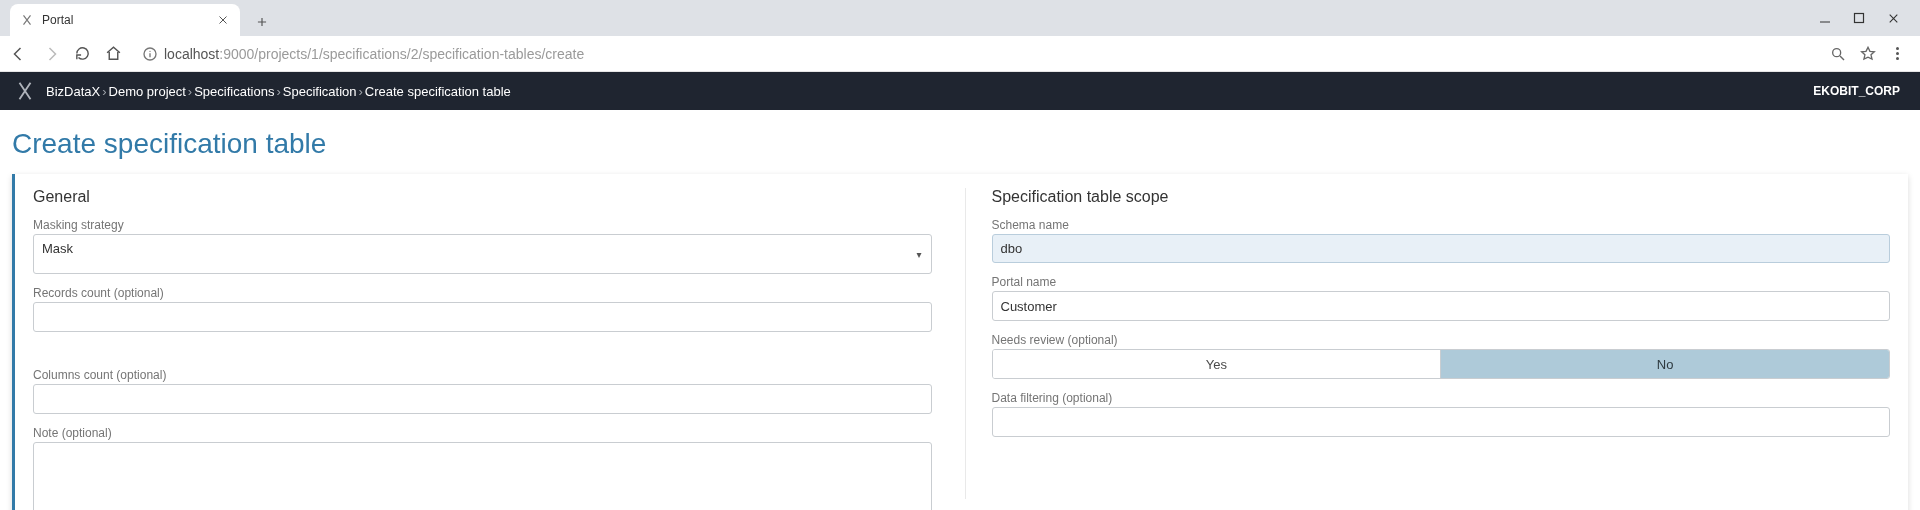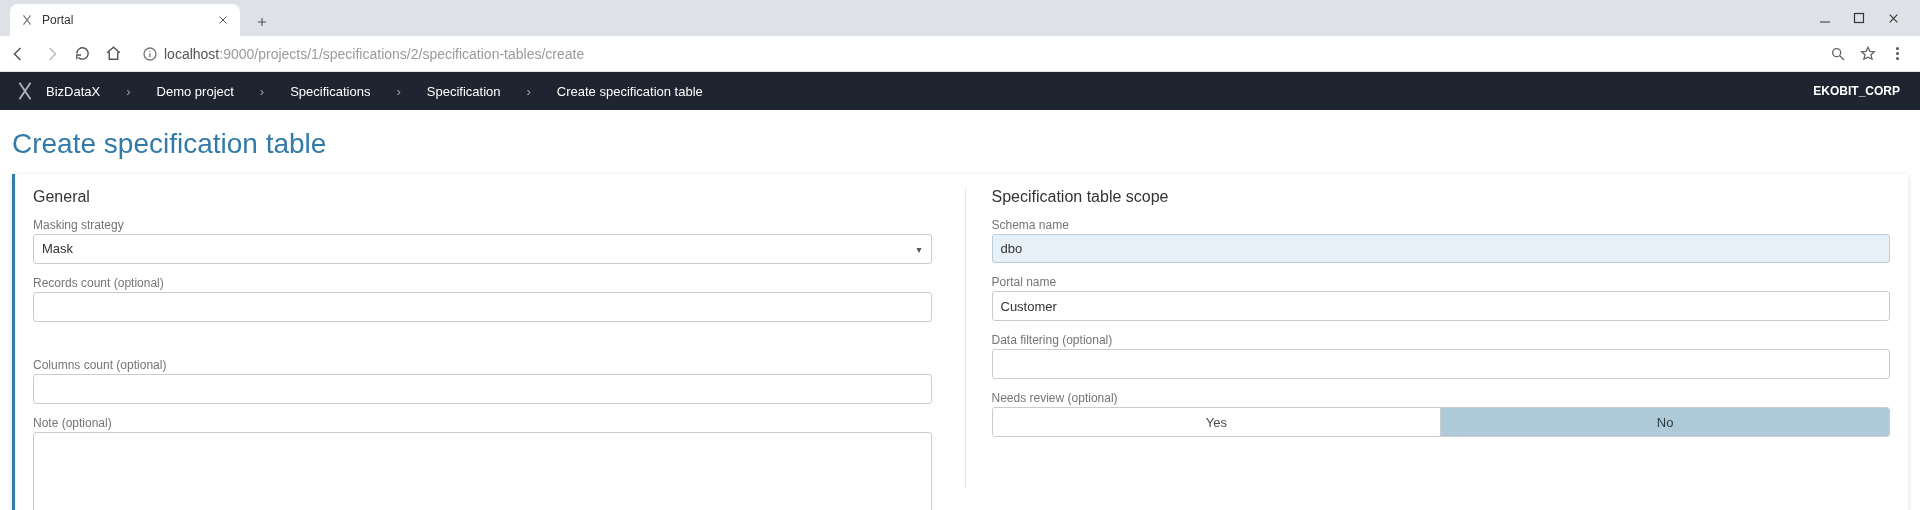--- a/index.html
+++ b/index.html
@@ -31,21 +31,21 @@
   .right-icons { display:flex; align-items:center; gap: 14px; color: #666; padding-right: 6px;}
   .kebab { display:flex; flex-direction:column; gap:2px; align-items:center; justify-content:center; width:14px; }
   .kebab i { width:3px; height:3px; background:#555; border-radius:50%; display:block; }
 
   
   .app-header {
     background: #1f2530; color: #fff; height: 38px; display:flex; align-items:center;
     padding: 0 20px 0 14px;
   }
   .app-logo { width: 22px; height: 22px; margin-right: 10px; color: #b0b4bb; }
-  .crumbs { display:flex; align-items:center; gap: 26px; font-size: 13px; }
+  .crumbs { display:flex; align-items:center; gap: 2px; font-size: 13px; }
   .crumbs .sep { color: #9ea3aa; }
   .crumbs .crumb { color: #fff; }
   .app-header .spacer { flex: 1; }
   .corp { font-size: 12px; color: #fff; font-weight: 700; }
 
   
   .page { padding: 10px 12px 20px 12px; }
   .page-title { font-size: 28px; font-weight: 400; color: #327aa8; margin: 8px 0 14px 0; }
 
   .card {
@@ -63,21 +63,21 @@
   .section h2 { font-size: 16px; font-weight: 500; color: #333; margin-bottom: 12px; }
 
   .field-label { font-size: 12px; color: #757575; margin-bottom: 2px; display:block; }
   .input, .select, .textarea, .readonly {
     width: 100%; border: 1px solid #c9cdd1; border-radius: 3px; background:#fff;
     font-size: 13px; color:#333; padding: 6px 8px;
   }
   .input { height: 30px; }
   .select-wrap { position: relative; }
   .select-wrap .caret { position:absolute; right:10px; top:50%; transform:translateY(-50%); color:#555; font-size:10px; pointer-events:none;}
-  .select { height: 30px; padding-right: 26px; }
+  .select { height: 40px; padding-right: 26px; }
   .textarea { height: 92px; resize: none; }
   .field { margin-bottom: 12px; }
   .row { display:flex; gap: 24px; flex-direction: column; }
   .row .field { flex:1; }
 
   .readonly { background: #e8f0f7; border-color: #b9cddc; cursor: default; }
 
   .toggle-group { display:flex; width:100%; border-radius:3px; overflow:hidden; border:1px solid #c9cdd1; height:30px; }
   .toggle-btn { flex:1; background:#fff; display:flex; align-items:center; justify-content:center; font-size:13px; color:#4b4b4b; border:none; cursor:pointer;}
   .toggle-btn + .toggle-btn { border-left:1px solid #c9cdd1;}
@@ -250,30 +250,30 @@
           <label class="field-label">Schema name</label>
           <div class="readonly">dbo</div>
         </div>
 
         <div class="field">
           <label class="field-label">Portal name</label>
           <input class="input" value="Customer" style="">
         </div>
 
         <div class="field">
-          <label class="field-label">Data filtering (optional)</label>
-          <input class="input" value="" style="">
-        </div>
-
-        <div class="field">
           <label class="field-label">Needs review (optional)</label>
           <div class="toggle-group">
             <button class="toggle-btn">Yes</button>
             <button class="toggle-btn selected">No</button>
           </div>
+        </div>
+
+        <div class="field">
+          <label class="field-label">Data filtering (optional)</label>
+          <input class="input" value="" style="">
         </div>
       </div>
     </div>
 
     <div class="actions">
       <button class="btn btn-primary">
         <span>
             <svg width="16" height="16" viewBox="0 0 24 24">
               <path fill="none" stroke="#fff" stroke-width="3" d="M4 12 L10 18 L20 6"></path>
             </svg>

